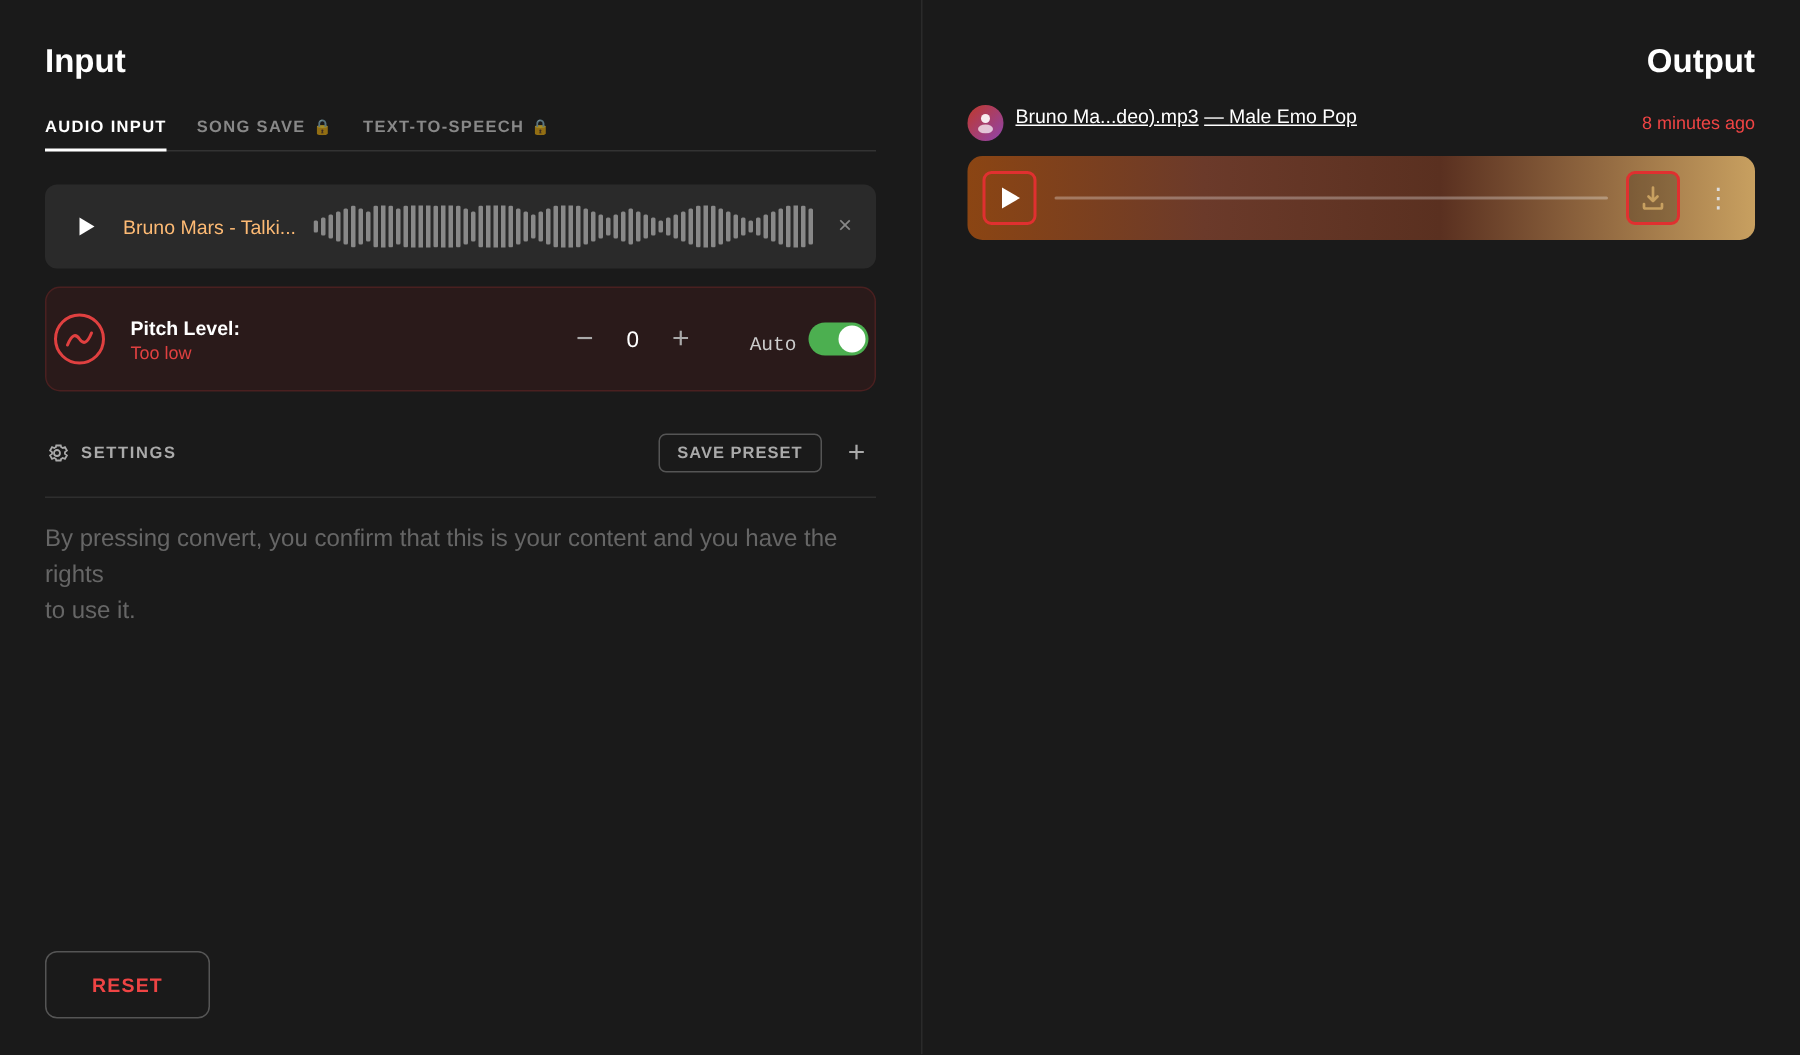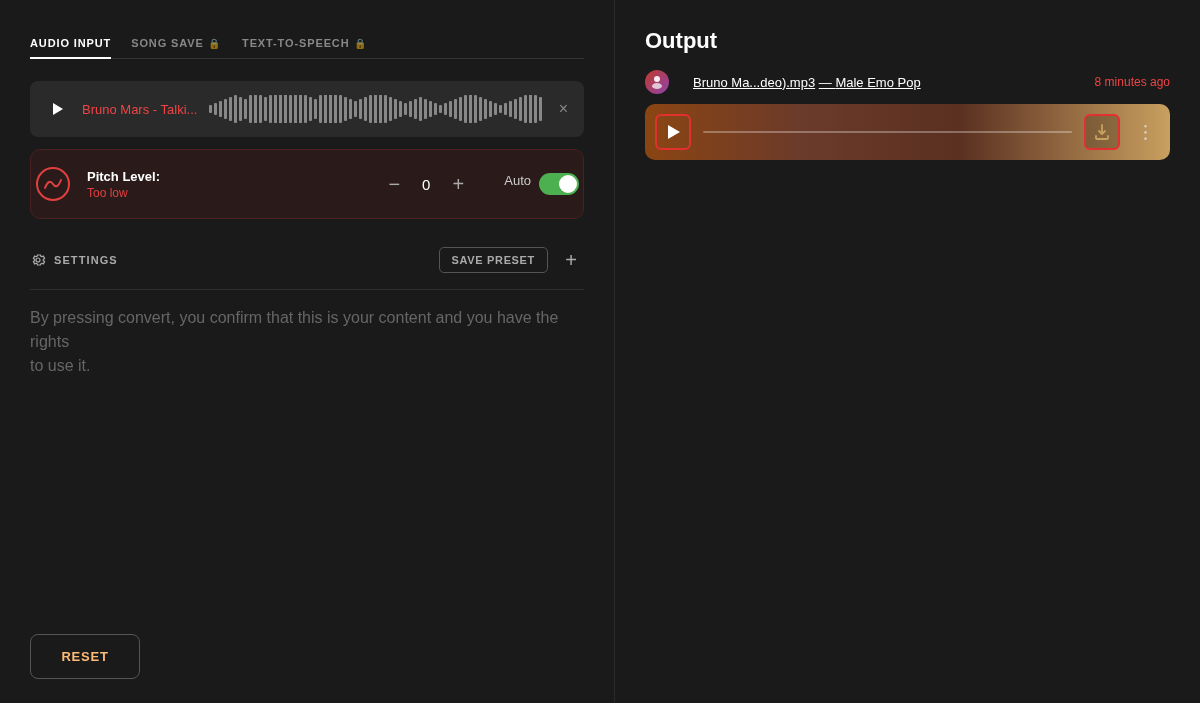--- a/index.html
+++ b/index.html
@@ -83,21 +83,21 @@
     }
     .play-triangle {
       width: 0;
       height: 0;
       border-style: solid;
       border-width: 6px 0 6px 10px;
       border-color: transparent transparent transparent #fff;
     }
     .audio-filename {
       font-size: 13px;
-      color: #ef4444;
+      color: #fdba74;
       white-space: nowrap;
       flex-shrink: 0;
     }
     .waveform {
       flex: 1;
       height: 28px;
       display: flex;
       align-items: center;
       gap: 2px;
       overflow: hidden;
@@ -188,23 +188,24 @@
       line-height: 1;
     }
     .pitch-value {
       font-size: 15px;
       color: #fff;
       min-width: 16px;
       text-align: center;
     }
     .auto-toggle {
       display: flex;
-      align-items: flex-start;
+      align-items: flex-end;
       gap: 8px;
       margin-left: 16px;
+      font-family: Liberation Mono, monospace;
     }
     .auto-label {
       font-size: 13px;
       color: #ccc;
     }
     .toggle-switch {
       width: 40px;
       height: 22px;
       background: #4CAF50;
       border-radius: 11px;
@@ -293,21 +294,21 @@
       margin-top: auto;
     }
     .reset-btn {
       border: 1px solid #555;
       background: transparent;
       border-radius: 8px;
       padding: 14px 28px;
       font-size: 13px;
       font-weight: 700;
       letter-spacing: 0.06em;
-      color: #fdba74;
+      color: #ef4444;
       cursor: pointer;
       min-width: 110px;
       text-align: center;
     }
     .convert-btn {
       border: 2px solid #fff;
       background: transparent;
       border-radius: 8px;
       padding: 14px 50px;
       font-size: 13px;
@@ -325,33 +326,33 @@
       padding: 28px 30px;
       display: flex;
       flex-direction: column;
     }
 
     .output-title {
       font-size: 22px;
       font-weight: 600;
       color: #fff;
       margin-bottom: 16px;
+      text-align: right;
     }
 
     
     .output-item-header {
       display: flex;
       align-items: center;
       justify-content: space-between;
       margin-bottom: 10px;
     }
     .output-item-left {
       display: flex;
-      align-items: center;
-      gap: 24px;
+      gap: 8px;
     }
     .avatar {
       width: 24px;
       height: 24px;
       border-radius: 50%;
       background: linear-gradient(135deg, #c0392b, #8e44ad);
       flex-shrink: 0;
       display: flex;
       align-items: center;
       justify-content: center;
@@ -474,20 +475,21 @@
     
     .gear-icon-svg {
       width: 16px;
       height: 16px;
     }
   </style>
 </head>
 <body>
 
 <div class="left-panel">
+  <div class="panel-title">Input</div>
 
   <div class="tabs">
     <div class="tab active">
       <span>AUDIO INPUT</span>
     </div>
     <div class="tab">
       <span>SONG SAVE</span>
       <span class="lock-icon">🔒</span>
     </div>
     <div class="tab">

